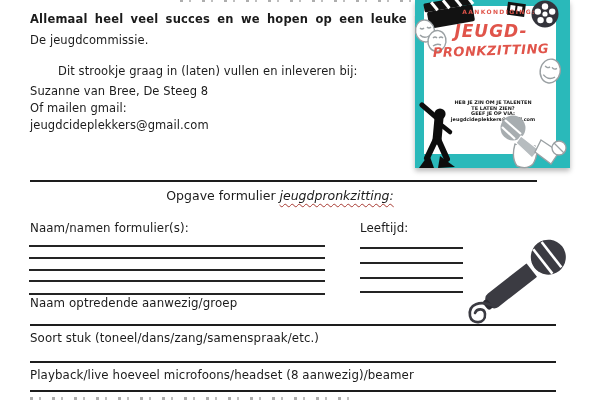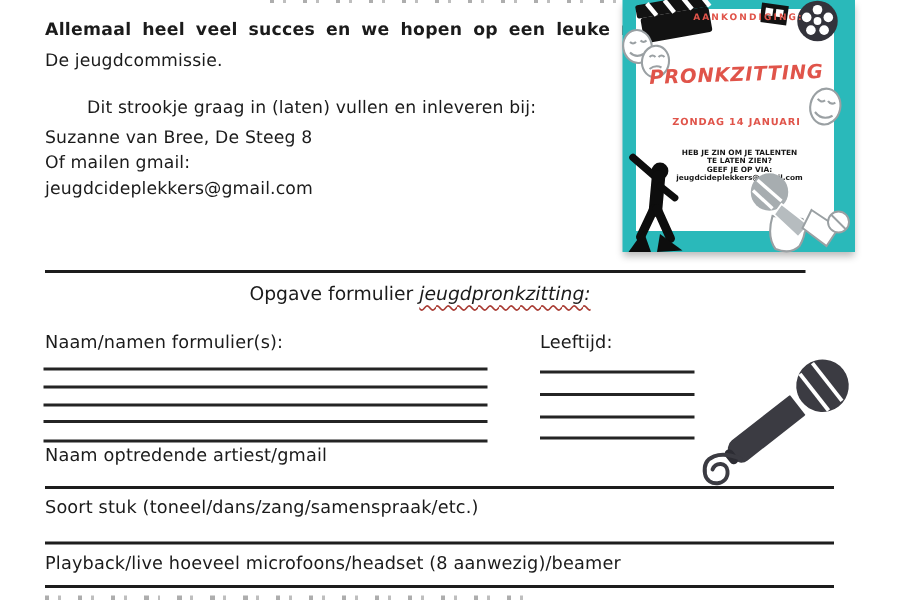--- a/index.html
+++ b/index.html
@@ -84,22 +84,22 @@
   </svg>
 
   <svg class="abs" style="left:118px;top:54px;" width="34" height="36" viewBox="0 0 34 36">
     <g stroke="#9aa0a3" stroke-width="1.4" fill="#ffffff" transform="rotate(12 17 18)">
       <ellipse cx="17" cy="17" rx="10" ry="12"></ellipse>
       <path d="M11,13 q2.5,2.5 5,0 M18,13 q2.5,2.5 5,0 M11,22 q6,5 12,0" fill="none"></path>
     </g>
   </svg>
 
   <div class="abs p-announce">AANKONDIGING:</div>
+  <div class="abs p-title1">JEUGD-</div>
   <div class="abs p-title2">PRONKZITTING</div>
-  <div class="abs p-date">ZONDAG 14 JANUARI</div>
 
   <div class="abs p-cta">
     <div>HEB JE ZIN OM JE TALENTEN</div>
     <div>TE LATEN ZIEN?</div>
     <div>GEEF JE OP VIA:</div>
     <div>jeugdcideplekkers@gmail.com</div>
   </div>
 
   <svg class="abs" style="left:-6px;top:102px;" width="58" height="68" viewBox="0 0 58 68">
     <g fill="#0d0d0d" stroke="#0d0d0d">
@@ -157,21 +157,21 @@
     <circle cx="93" cy="49.5" r="17.5" fill="#3b3b42"></circle>
     <g stroke="#ffffff" stroke-width="2.6">
       <line x1="86" y1="34" x2="86" y2="65"></line>
       <line x1="97" y1="33.5" x2="97" y2="65.5"></line>
     </g>
     <rect x="13" y="44" width="6" height="11" rx="3" fill="#2c2c33"></rect>
   </g>
   <path d="M32,80 C18,74 6,78 8,90 C9.5,99 24,98 23,88 C22.5,82 15,82 13,87" fill="none" stroke="#3b3b42" stroke-width="2.6" stroke-linecap="round"></path>
 </svg>
 
-<div class="abs label" style="left:30px;top:296px;">Naam optredende artiest/gmail</div>
+<div class="abs label" style="left:30px;top:296px;">Naam optredende aanwezig/groep</div>
 <div class="abs rule" style="left:30px;top:324px;width:526px;"></div>
 
 <div class="abs label" style="left:30px;top:331px;">Soort stuk (toneel/dans/zang/samenspraak/etc.)</div>
 <div class="abs rule" style="left:30px;top:361px;width:526px;"></div>
 
 <div class="abs label" style="left:30px;top:368px;">Playback/live hoeveel microfoons/headset (8 aanwezig)/beamer</div>
 <div class="abs rule" style="left:30px;top:390px;width:526px;"></div>
 
 <div class="abs remnant" style="left:30px;top:397px;width:330px;height:3px;"></div>
 

